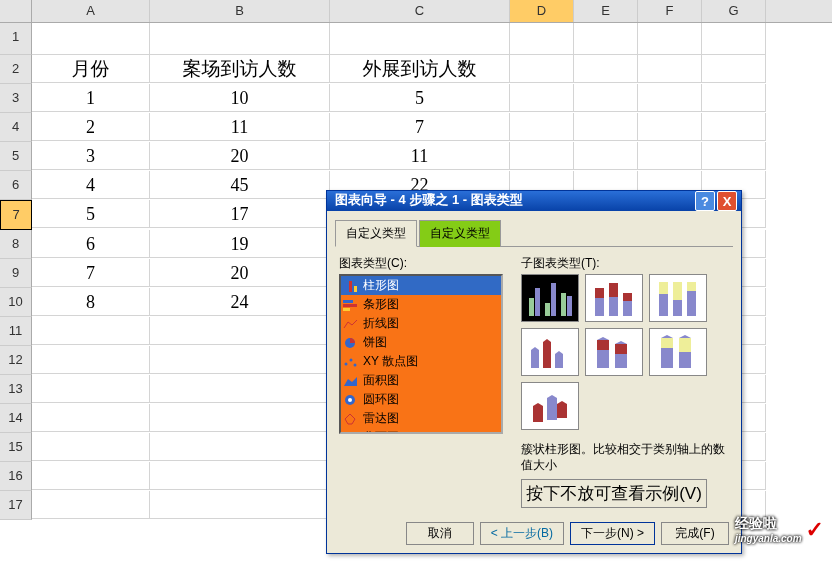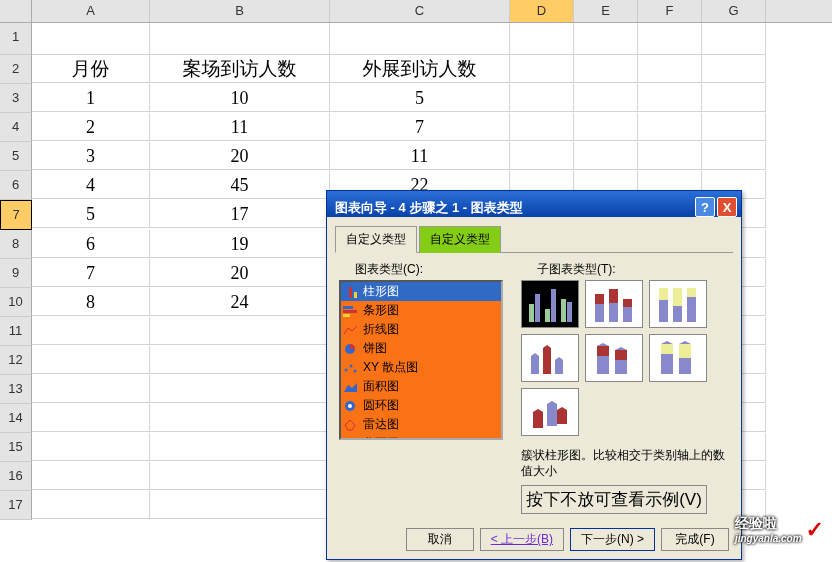--- a/index.html
+++ b/index.html
@@ -15,54 +15,54 @@
 .col-D { width: 64px; } .col-E { width: 64px; } .col-F { width: 64px; } .col-G { width: 64px; }
 .row { display: flex; }
 .row-h { width: 32px; text-align: center; line-height: 28px; border-right: 1px solid #aaa; border-bottom: 1px solid #ccc; background: #e4e4e4; font-family: Arial, sans-serif; font-size: 13px; color: #333; }
 .row-h.sel { background: #ffcc66; border: 1px solid #000; }
 .cell { height: 28px; border-right: 1px solid #d4d4d4; border-bottom: 1px solid #d4d4d4; text-align: center; line-height: 28px; font-size: 18px; color: #000; overflow: hidden; }
 .r1 .cell { height: 32px; line-height: 32px; }
 .r2 .cell { font-size: 19px; }
 
 
 .dialog { position: absolute; left: 326px; top: 190px; width: 416px; background: #ece9d8; border: 1px solid #003399; box-shadow: 2px 2px 4px rgba(0,0,0,0.3); font-family: "SimSun", Tahoma, sans-serif; font-size: 12px; }
-.titlebar { background: linear-gradient(to bottom, #2a6fd8, #0842a8); color: #fff; height: 26px; display: flex; align-items: flex-end; padding: 0 4px; font-weight: bold; font-size: 13px; }
+.titlebar { background: linear-gradient(to bottom, #2a6fd8, #0842a8); color: #fff; height: 20px; display: flex; align-items: flex-start; padding: 0 4px; font-weight: bold; font-size: 13px; }
 .titlebar .title-text { flex: 1; padding-left: 4px; }
 .tb-btn { width: 20px; height: 20px; margin-left: 2px; display: flex; align-items: center; justify-content: center; font-weight: bold; font-size: 13px; border-radius: 2px; }
 .help { background: #4a8ae0; border: 1px solid #fff; color: #fff; }
 .close { background: #e05030; border: 1px solid #fff; color: #fff; }
 
 .tabs { display: flex; margin: 8px 8px 0 8px; border-bottom: 1px solid #999; }
 .tab { padding: 4px 10px; border: 1px solid #999; border-bottom: none; background: #84cc16; margin-right: 2px; position: relative; top: 1px; font-size: 12px; }
 .tab.active { background: #ece9d8; border-bottom: 1px solid #ece9d8; }
 
 .panel { padding: 8px 12px; }
 .panel-row { display: flex; gap: 12px; }
 .left-col { width: 170px; }
 .right-col { flex: 1; }
-.lbl { font-size: 12px; margin-bottom: 2px; margin-left: 16px; }
+.lbl { font-size: 12px; margin-bottom: 2px; }
 
 .listbox { width: 164px; height: 160px; background: #f97316; border: 2px inset #aaa; overflow-y: scroll; }
 .listbox::-webkit-scrollbar { width: 16px; }
 .listbox::-webkit-scrollbar-track { background: #ece9d8; border-left: 1px solid #ccc; }
 .listbox::-webkit-scrollbar-thumb { background: #c8c4b4; border: 1px solid #999; }
 .li { display: flex; align-items: center; padding: 1px 2px; font-size: 12px; gap: 4px; }
 .li.sel { background: #316ac5; color: #fff; }
 .li-icon { width: 16px; height: 14px; display: flex; align-items: center; justify-content: center; }
 
 .sub-grid { display: flex; flex-wrap: wrap; gap: 6px; width: 200px; }
 .sub-item { width: 58px; height: 48px; border: 1px solid #888; background: #fff; display: flex; align-items: center; justify-content: center; padding: 2px; }
 .sub-item.sel { background: #000; }
 
 .desc { font-size: 12px; margin-top: 12px; line-height: 1.3; min-height: 30px; }
 .preview-btn { width: 186px; padding: 2px; border: 1px solid #888; background: #ece9d8; margin-top: 6px; font-size: 17px; text-align: center; }
 
 .dlg-btns { display: flex; justify-content: flex-end; gap: 6px; padding: 6px 12px 8px; }
 .btn { padding: 2px 10px; border: 1px solid #888; background: #ece9d8; font-size: 12px; min-width: 68px; text-align: center; }
-.btn.disabled { color: #6d28d9; text-decoration: underline; }
+.btn.disabled { color: #0369a1; }
 .btn.default { border: 1px solid #003399; }
 
 
 svg { display: block; }
 
 
 .watermark { position: absolute; right: 8px; bottom: 18px; font-family: Arial, sans-serif; font-size: 14px; color: #fff; font-weight: bold; text-shadow: 0 0 3px #000, 0 0 3px #000; display: flex; align-items: center; gap: 4px; }
 .watermark .check { color: #d00; font-size: 22px; text-shadow: none; }
 .watermark .sub { display: block; font-size: 10px; font-style: italic; }
 </style>

